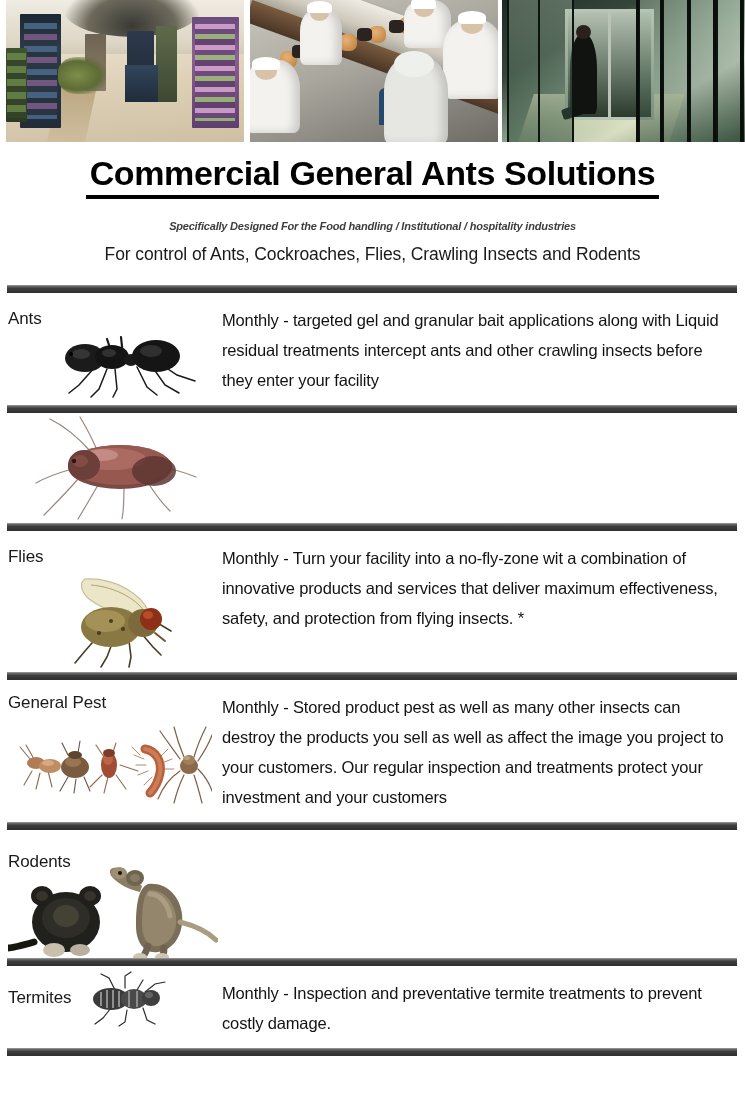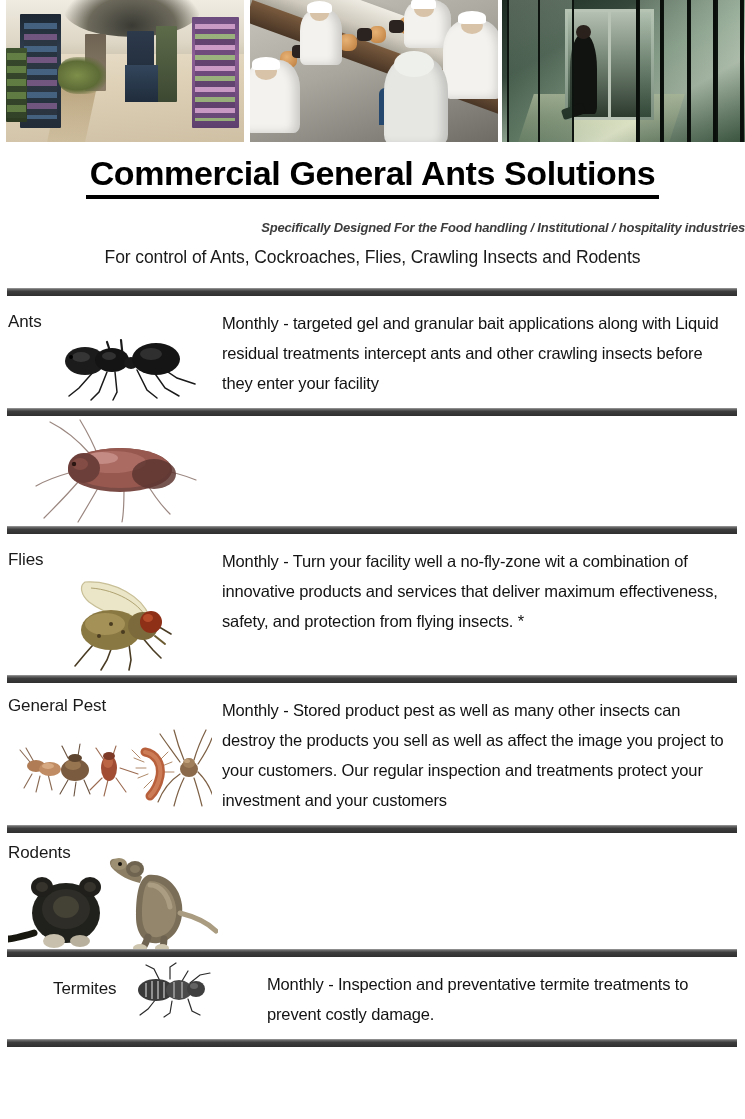--- a/index.html
+++ b/index.html
@@ -207,26 +207,25 @@
     color: #000000;
     letter-spacing: -0.4px;
     display: inline-block;
     border-bottom: 4px solid #000;
     padding: 0 4px 3px 4px;
     line-height: 1.05;
     font-stretch: condensed;
   }
   .subtitle {
     margin-top: 21px;
-    font-size: 13px;
+    font-size: 11px;
     font-weight: bold;
     font-style: italic;
     color: #3d3d3d;
     letter-spacing: -0.2px;
-    text-align: right;
   }
   .tagline {
     margin-top: 12px;
     font-size: 17.5px;
     color: #1a1a1a;
     letter-spacing: -0.1px;
   }
 
   
   .sep {
@@ -282,25 +281,25 @@
 
   
   .gp-art { width: 200px; height: 86px; margin: 6px 0 0 12px; }
 
   
   .rodent-art { width: 210px; height: 98px; margin: -12px 0 0 8px; }
 
   
   .termite-art { width: 100px; height: 58px; margin: 4px 0 0 10px; }
 
-  .row-termite .row-left { display:flex; align-items:flex-start;margin-left:45px; }
+  .row-termite .row-left { display:flex; align-items:flex-start; }
   .row-termite .pest-label { padding-top: 22px; }
 
   .row-rodents .row-left { position:relative; }
-  .row-rodents .pest-label { position:relative; z-index:2; padding-top:10px; }
+  .row-rodents .pest-label { position:relative; z-index:2; padding-top:22px; }
 
   .row-gp .pest-label { padding-top: 13px; }
 
   .spacer-bottom { height: 10px; }
 </style>
 </head>
 <body>
 
 <div class="photo-strip">
 
@@ -468,21 +467,21 @@
           <circle cx="78" cy="62" r="2" fill="#4a3c20"></circle>
           <circle cx="54" cy="66" r="2" fill="#4a3c20"></circle>
           <ellipse cx="98" cy="56" rx="15" ry="14" fill="#7c6a3c"></ellipse>
           <ellipse cx="106" cy="52" rx="11" ry="11" fill="#8e2f18"></ellipse>
           <ellipse cx="103" cy="48" rx="5" ry="4" fill="#c0522e" opacity=".8"></ellipse>
           <path d="M110 66 L120 74" stroke="#6b5a30" stroke-width="2" fill="none" stroke-linecap="round"></path>
         </svg>
       </div>
     </div>
     <div class="row-right">
-      <div class="desc">Monthly - Turn your facility well a no-fly-zone wit a combination of innovative products and services that deliver maximum effectiveness, safety, and protection from flying insects. *</div>
+      <div class="desc">Monthly - Turn your facility into a no-fly-zone wit a combination of innovative products and services that deliver maximum effectiveness, safety, and protection from flying insects. *</div>
     </div>
   </div>
 
   <div class="sep"></div>
 
   <div class="row row-gp">
     <div class="row-left">
       <div class="pest-label">General Pest</div>
       <div class="art gp-art">
         <svg viewBox="0 0 200 86" width="200" height="86" aria-hidden="true">

